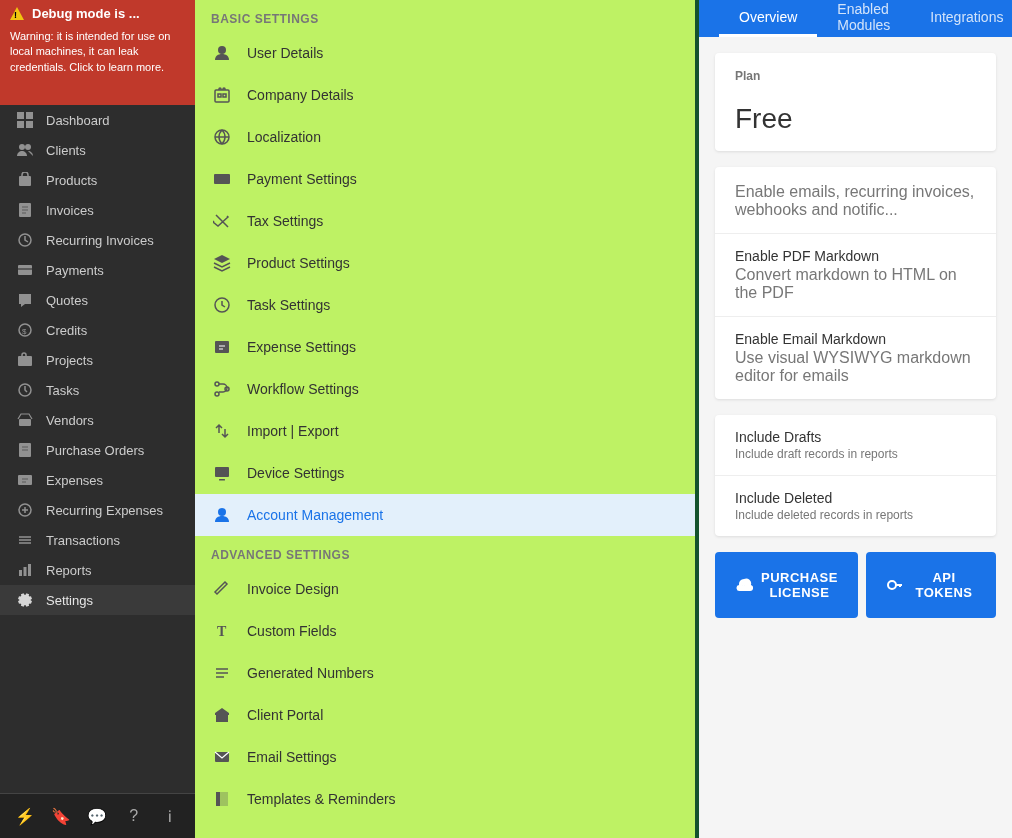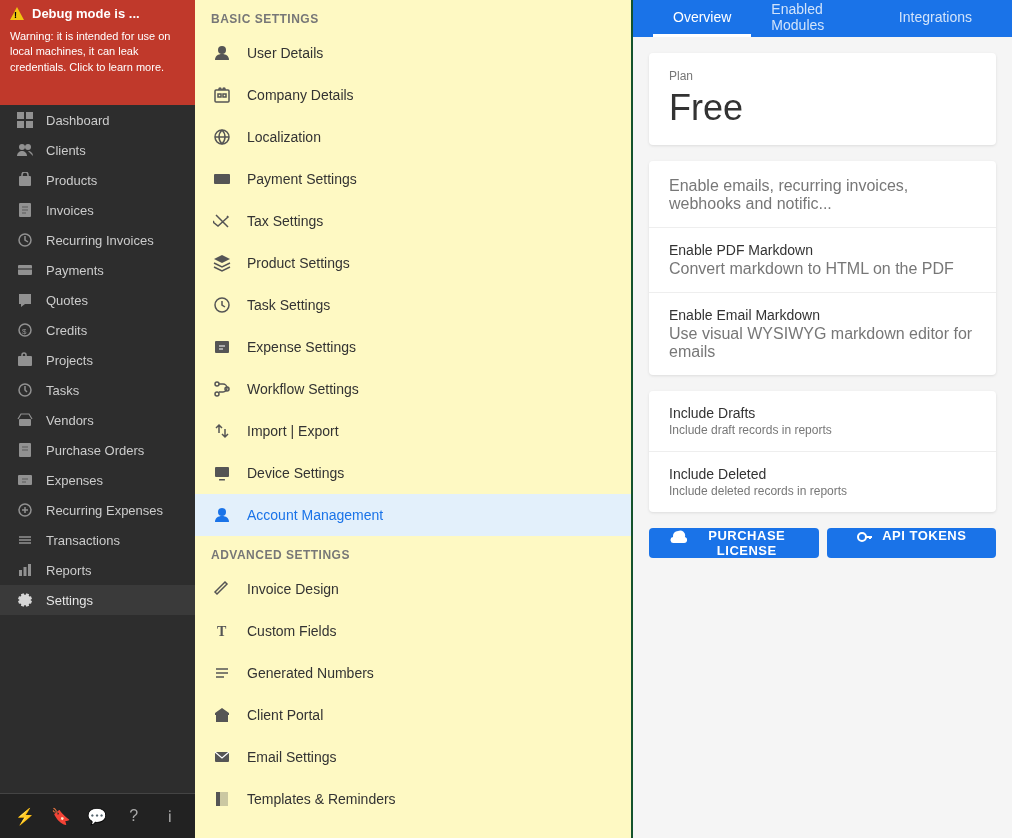--- a/index.html
+++ b/index.html
@@ -94,23 +94,23 @@
       display: flex;
       align-items: center;
       justify-content: center;
       cursor: pointer;
       color: #aaa;
       font-size: 16px;
     }
 
     
     .settings-panel {
-      width: 438px;
-      background: #fef9c3;
-      border-right: 2px solid #14532d;
+      width: 504px;
+      background: #bef264;
+      border-right: 4px solid #14532d;
       overflow-y: auto;
       height: 838px;
       flex-shrink: 0;
     }
     .settings-section-header {
       padding: 12px 16px 6px 16px;
       font-size: 12px;
       color: #777;
       font-weight: 600;
       text-transform: uppercase;
@@ -190,24 +190,25 @@
 
     .plan-card {
       background: #fff;
       border-radius: 4px;
       padding: 16px 20px;
       box-shadow: 0 1px 3px rgba(0,0,0,0.1);
     }
     .plan-label {
       font-size: 12px;
       color: #777;
-      margin-bottom: 4px;
+      margin-bottom: 20px;
+      font-weight: bold;
     }
     .plan-name {
-      font-size: 36px;
+      font-size: 28px;
       font-weight: 300;
       color: #333;
     }
 
     .options-card {
       background: #fff;
       border-radius: 4px;
       box-shadow: 0 1px 3px rgba(0,0,0,0.1);
       overflow: hidden;
     }
@@ -256,26 +257,26 @@
 
     .btn-row {
       display: flex;
       gap: 8px;
     }
     .btn-blue {
       background: #1a73e8;
       color: #fff;
       border: none;
       border-radius: 4px;
-      padding: 0 20px;
+      padding: 18px 20px;
       font-size: 13px;
       font-weight: 600;
       cursor: pointer;
       display: flex;
-      align-items: flex-start;
+      align-items: center;
       gap: 8px;
       letter-spacing: 0.5px;
       flex: 1;
       justify-content: center;
     }
 
     
     svg { display: block; }
   </style>
 </head>

